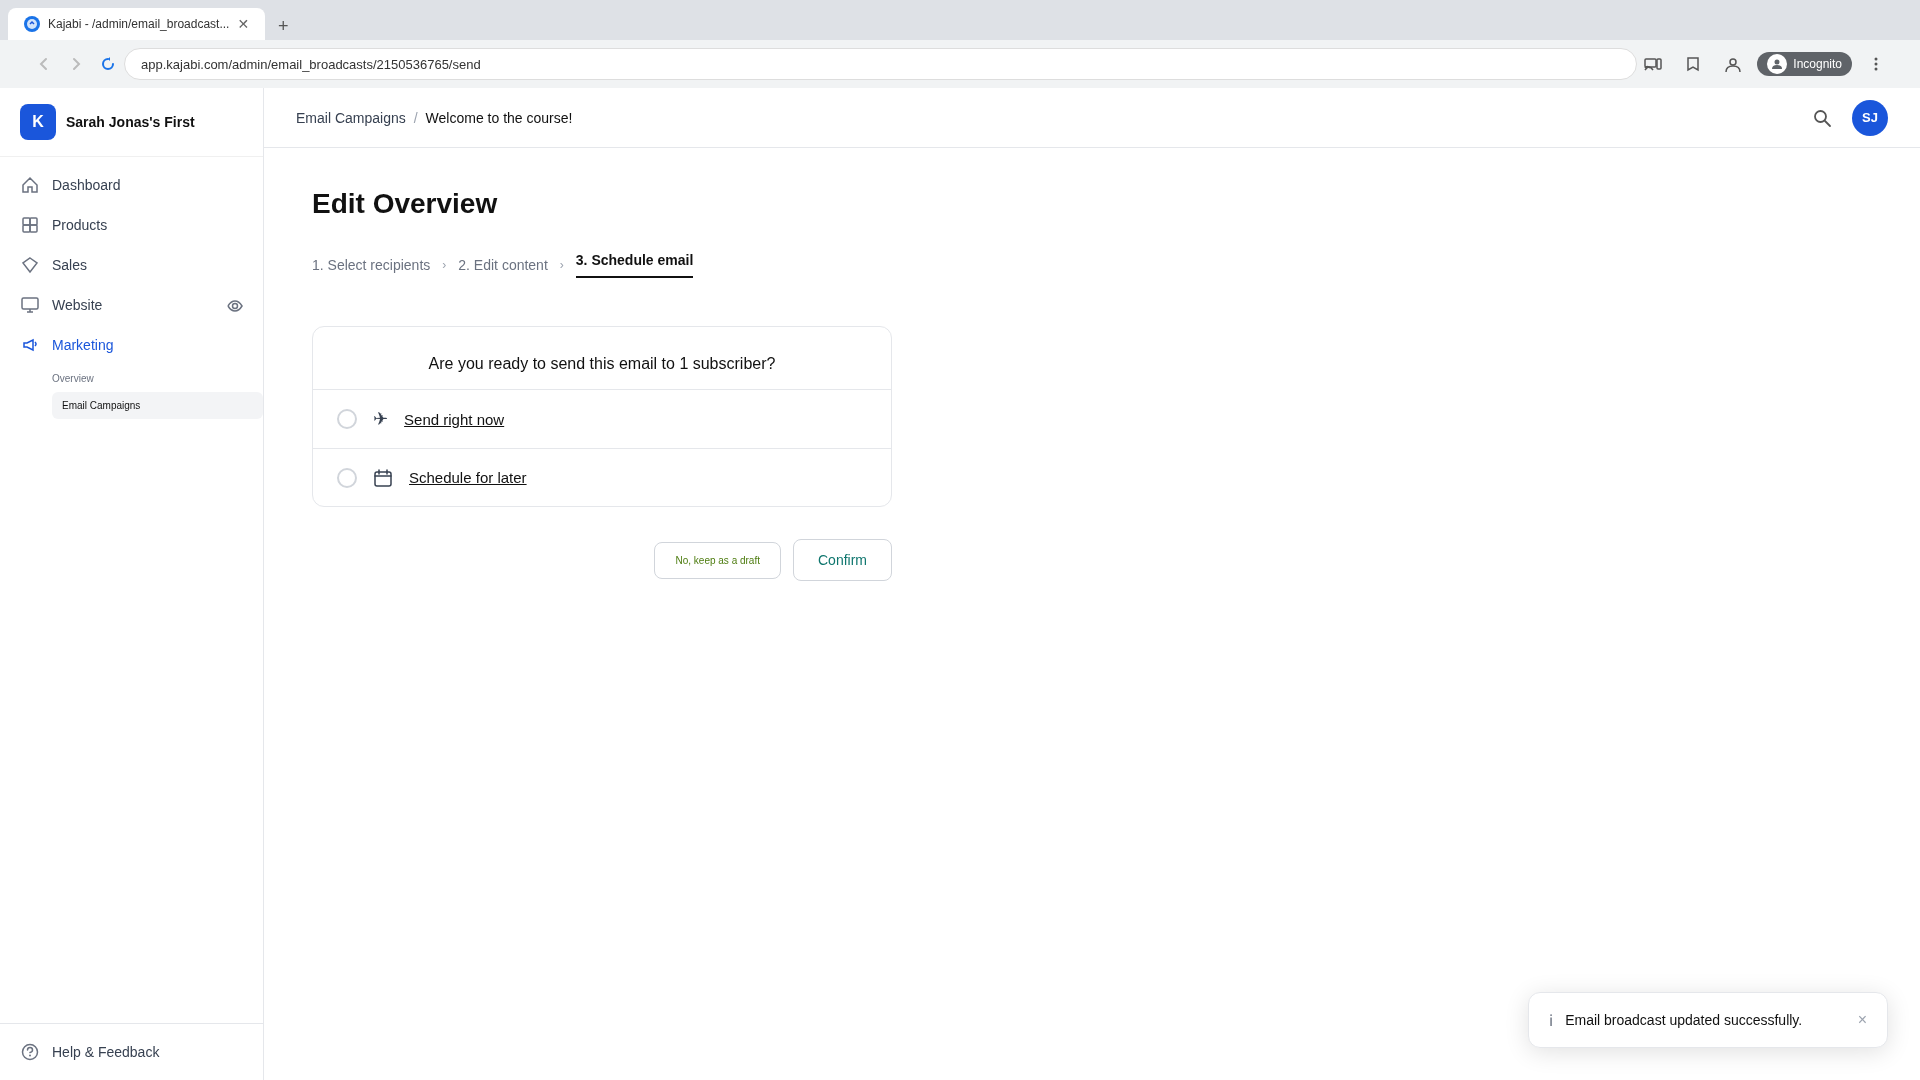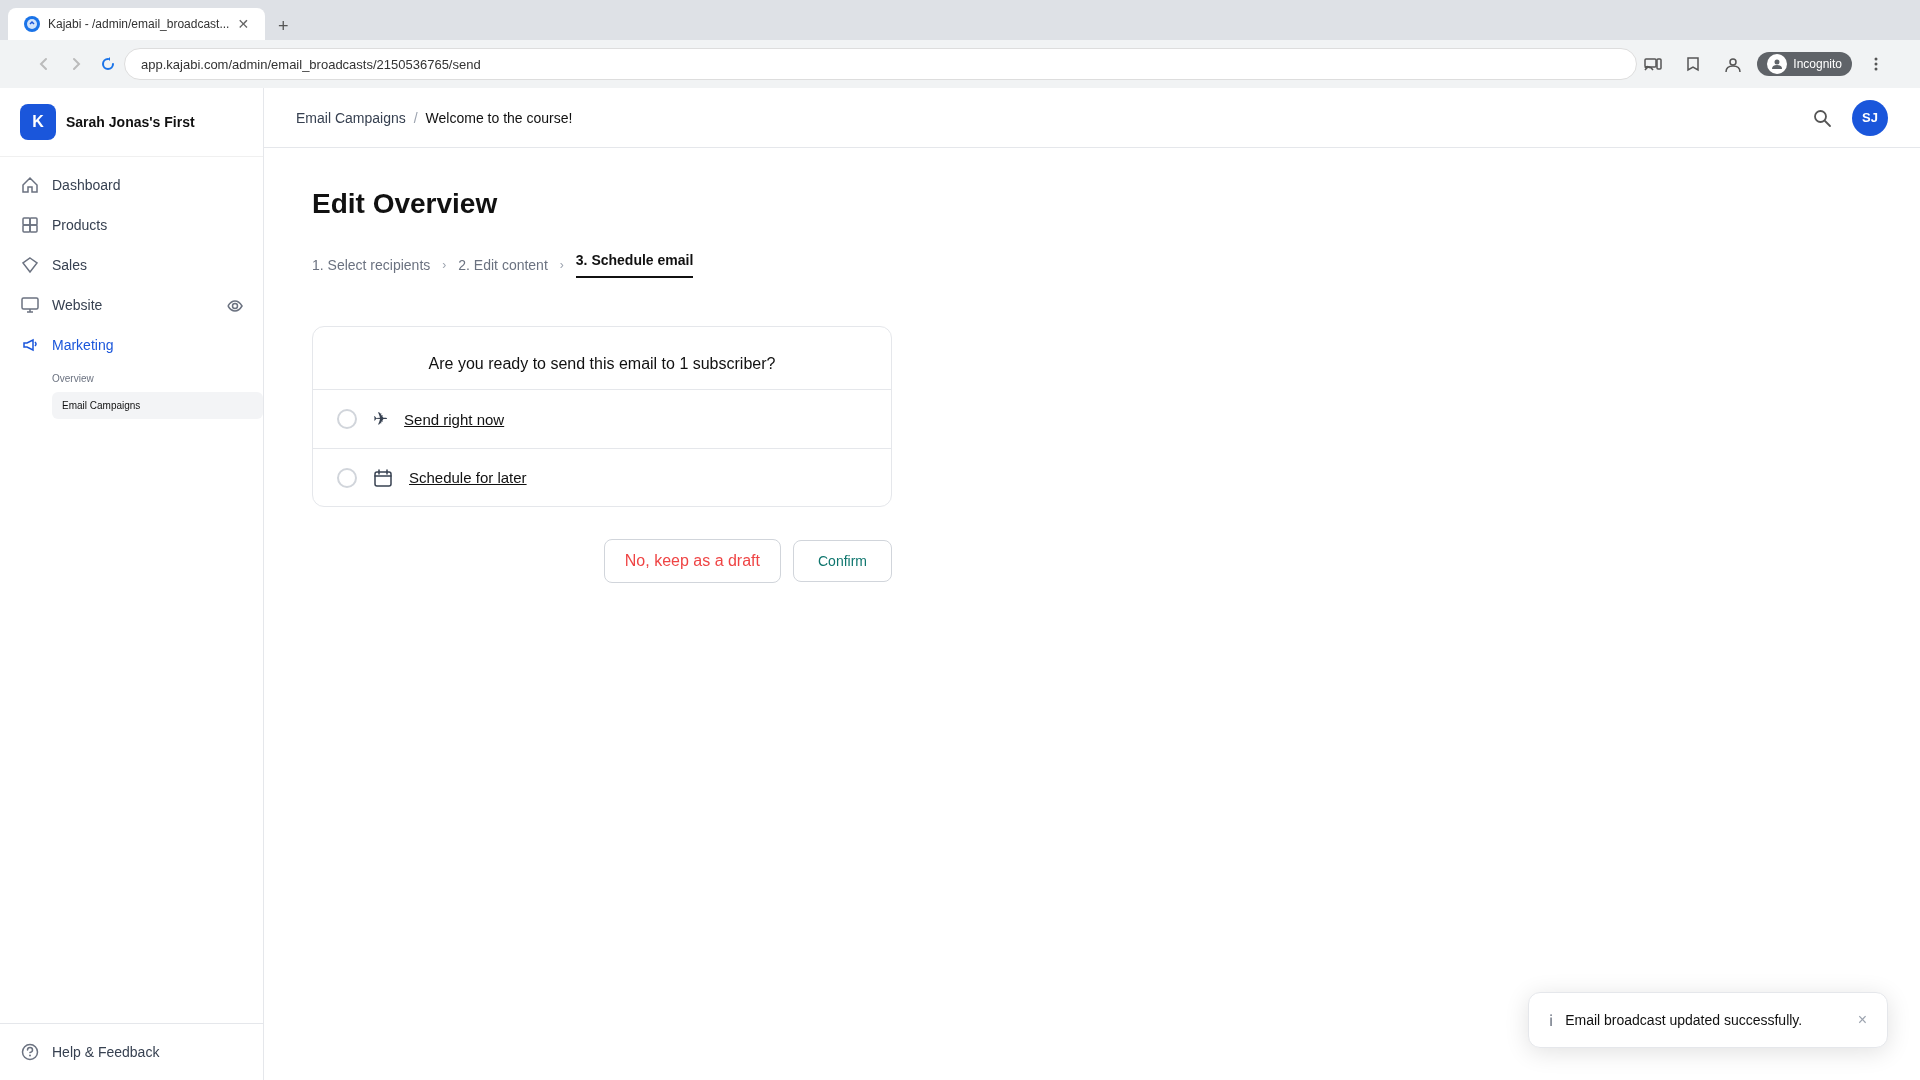--- a/index.html
+++ b/index.html
@@ -75,21 +75,21 @@
     .send-card { max-width: 580px; background: #fff; border: 1px solid #e5e7eb; border-radius: 12px; overflow: hidden; margin-bottom: 32px; }
     .send-question { text-align: center; padding: 28px 24px 16px; font-size: 16px; color: #111; font-weight: 500; }
 
     .option-row { display: flex; align-items: center; padding: 18px 24px; border-top: 1px solid #e5e7eb; cursor: pointer; gap: 16px; }
     .radio-circle { width: 20px; height: 20px; border-radius: 50%; border: 2px solid #d1d5db; background: #fff; flex-shrink: 0; }
     .option-icon { font-size: 18px; color: #374151; }
     .option-label { font-size: 15px; color: #111; font-weight: 500; text-decoration: underline; }
 
     
     .actions-row { display: flex; align-items: center; gap: 12px; max-width: 580px; justify-content: flex-end; }
-    .btn-draft { border: 1px solid #d1d5db; background: #fff; color: #ef4444; padding: 12px 20px; border-radius: 8px; font-size: 16px; font-weight: 500; cursor: pointer; }
+    .btn-draft { border: 1px solid #d1d5db; background: #fff; color: #4d7c0f; padding: 12px 20px; border-radius: 8px; font-size: 10px; font-weight: 500; cursor: pointer; }
     .btn-confirm { border: 1px solid #d1d5db; background: #fff; color: #0f766e; padding: 12px 24px; border-radius: 8px; font-size: 14px; font-weight: 500; cursor: not-allowed; }
 
     
     .toast { position: fixed; bottom: 32px; right: 32px; background: #fff; border: 1px solid #e5e7eb; border-radius: 12px; padding: 16px 20px; display: flex; align-items: center; gap: 12px; box-shadow: 0 4px 24px rgba(0,0,0,0.12); min-width: 360px; z-index: 1000; }
     .toast-icon { color: #6b7280; font-size: 16px; }
     .toast-text { flex: 1; font-size: 14px; color: #111; }
     .toast-close { color: #9ca3af; cursor: pointer; font-size: 16px; }
 
     
     svg { display: inline-block; vertical-align: middle; }

